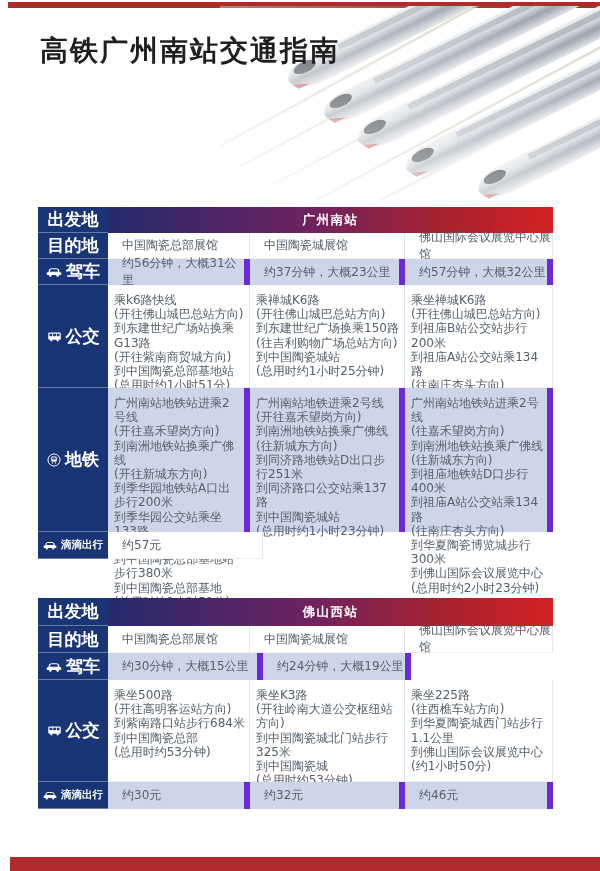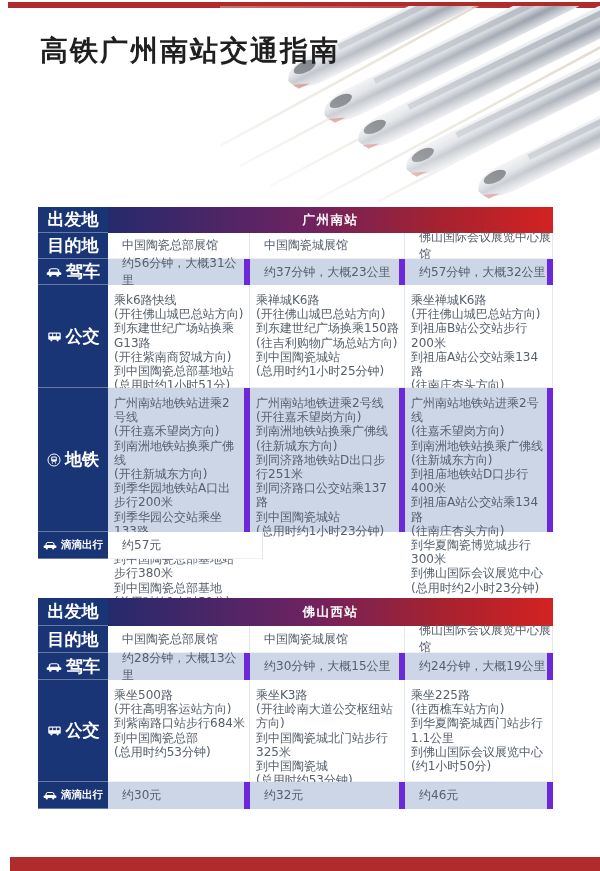--- a/index.html
+++ b/index.html
@@ -237,21 +237,20 @@
           <svg width="16" height="11" viewBox="0 0 24 16">
               <path d="M3 10 L5.2 4.8 Q6.2 3 9 3 L15 3 Q17.8 3 18.8 4.8 L21 10 Z" fill="#fff"></path>
               <path d="M7 4.6 L17 4.6 L18.2 8.2 L5.8 8.2 Z" fill="#1a3576"></path>
               <rect x="1" y="9" width="22" height="4.2" rx="1.6" fill="#fff"></rect>
               <circle cx="6.5" cy="14" r="1.9" fill="#fff"></circle>
               <circle cx="17.5" cy="14" r="1.9" fill="#fff"></circle>
             </svg>
         </span>
         <span>驾车</span>
       </div>
-      <div class="cell c1 single">约28分钟，大概13公里</div>
       <div class="cell c2 single">约30分钟，大概15公里</div>
       <div class="cell c3 single">约24分钟，大概19公里</div>
     </div>
     <div class="row white" style="height:102px">
       <div class="lab">
         <span class="ic">
           <svg width="15" height="11" viewBox="0 0 24 16">
               <rect x="2" y="1.5" width="20" height="11.5" rx="2" fill="#fff"></rect>
               <rect x="4" y="3.5" width="4.4" height="4" fill="#1a3576"></rect>
               <rect x="9.8" y="3.5" width="4.4" height="4" fill="#1a3576"></rect>

